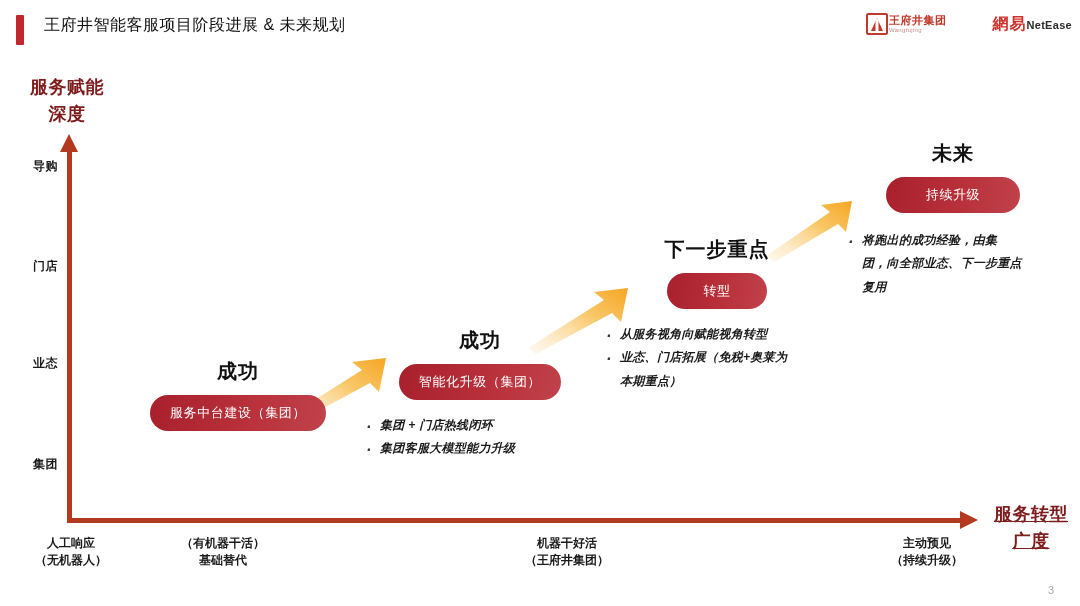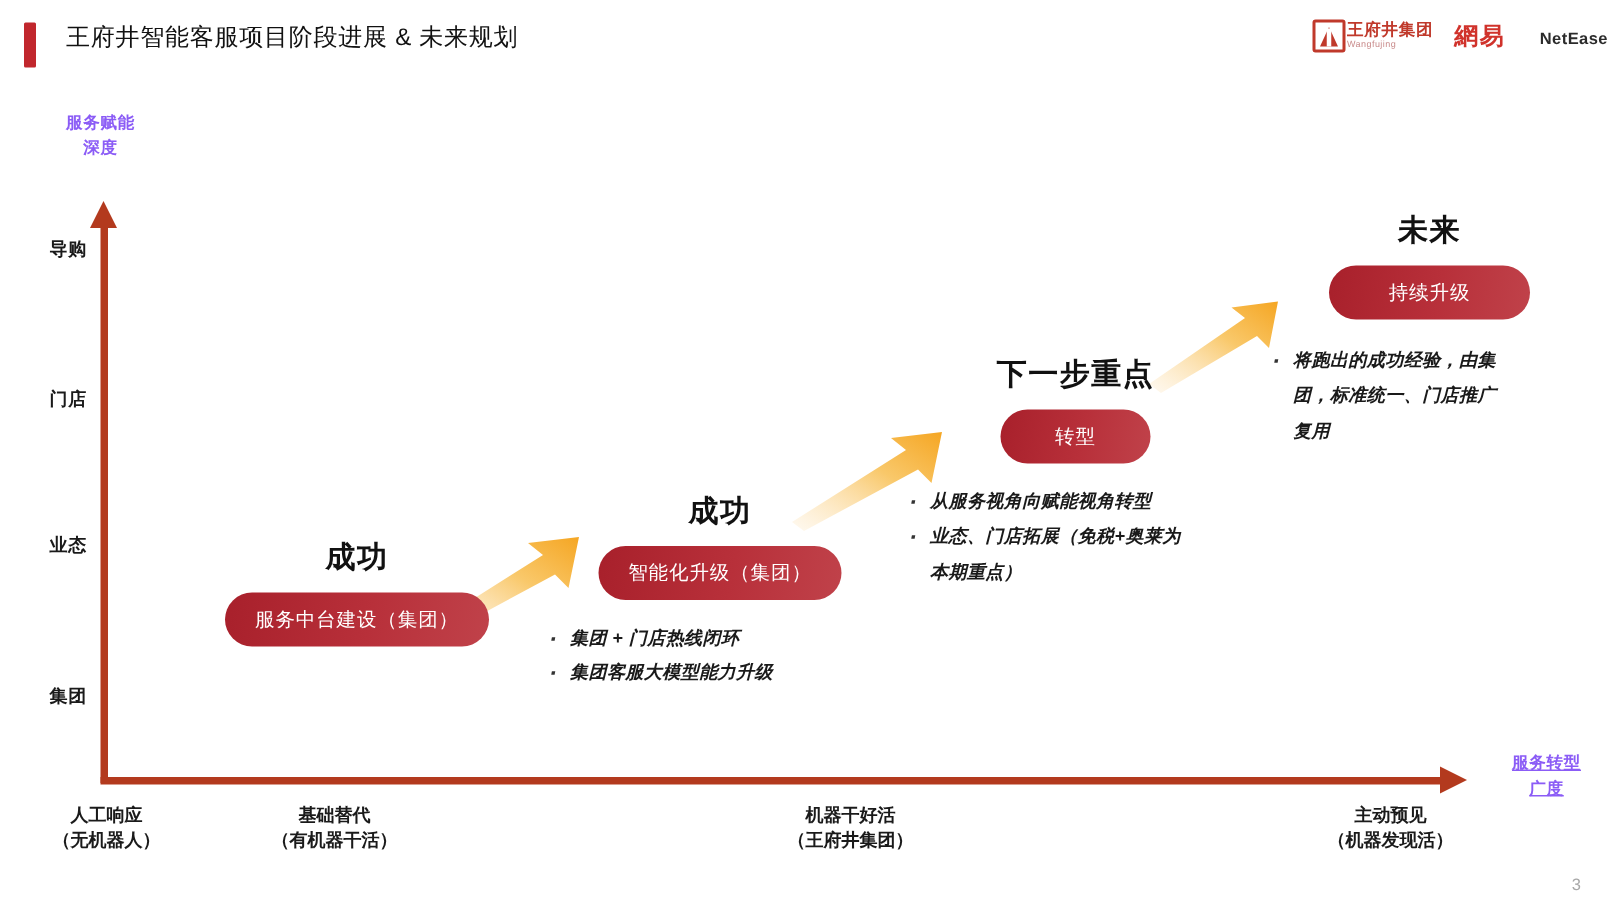--- a/index.html
+++ b/index.html
@@ -72,21 +72,21 @@
     position: absolute;
     left: 50%; top: 4px;
     transform: translateX(-50%);
     width: 3px; height: 12px;
     background: #ffffff;
   }
   .wfj-text { line-height: 1.05; }
   .wfj-cn { font-size: 11px; font-weight: bold; color: #C0392B; letter-spacing: .5px; }
   .wfj-en { font-size: 6px; color: #C98B8B; letter-spacing: .3px; }
 
-  .ne-logo { display: flex; align-items: baseline; gap: 23px; }
+  .ne-logo { display: flex; align-items: baseline; gap: 0; margin-left: 32px; }
   .ne-cn {
     font-family: "DejaVu Serif", "Liberation Serif", serif;
     font-size: 16px; font-weight: bold; color: #D0322B; letter-spacing: 1px;
   }
   .ne-en {
     font-size: 11px; font-weight: bold; color: #2B2B2B; letter-spacing: .3px;
   }
 
   
   .axis-v {
@@ -119,22 +119,22 @@
     left: 960px;
     top: 511px;
     width: 0; height: 0;
     border-top: 9px solid transparent;
     border-bottom: 9px solid transparent;
     border-left: 18px solid #B33A1E;
   }
 
   .axis-title {
     position: absolute;
-    color: #8b5cf6;
-    font-size: 11px;
+    color: #7f1d1d;
+    font-size: 18px;
     font-weight: bold;
     line-height: 1.5;
     letter-spacing: .5px;
   }
   .axis-title-y { left: 12px; top: 74px; width: 110px; text-align: center; }
   .axis-title-x { left: 986px; top: 501px; width: 90px; text-align: center; text-decoration: underline; }
 
   .ytick {
     position: absolute;
     left: 12px;
@@ -253,30 +253,30 @@
   <div class="ytick" style="top:158px">导购</div>
   <div class="ytick" style="top:258px">门店</div>
   <div class="ytick" style="top:355px">业态</div>
   <div class="ytick" style="top:456px">集团</div>
 
   <div class="xtick" style="left:-14px; top:535px">
     <span>人工响应</span>
     <span>（无机器人）</span>
   </div>
   <div class="xtick" style="left:138px; top:535px">
+    <span>（有机器干活）</span>
     <span>基础替代</span>
-    <span>（有机器干活）</span>
   </div>
   <div class="xtick" style="left:482px; top:535px">
     <span>机器干好活</span>
     <span>（王府井集团）</span>
   </div>
   <div class="xtick" style="left:842px; top:535px">
     <span>主动预见</span>
-    <span>（机器发现活）</span>
+    <span>（持续升级）</span>
   </div>
 
   <svg class="arrow" style="left:282px; top:352px" width="110" height="72">
     <defs>
       <linearGradient id="ag1" x1="0" y1="1" x2="1" y2="0">
         <stop offset="0%" stop-color="#FBD9A0" stop-opacity="0.15"></stop>
         <stop offset="55%" stop-color="#F9C濾60" stop-opacity="0.85"></stop>
         <stop offset="100%" stop-color="#F5A623"></stop>
       </linearGradient>
       <linearGradient id="ag1b" x1="0" y1="1" x2="1" y2="0">
@@ -345,20 +345,20 @@
   </div>
 
   <div class="stage" style="left:838px; top:140px; width:230px">
     <div class="stage-title">未来</div>
     <div style="text-align:center">
       <span class="pill" style="padding:9px 40px">持续升级</span>
     </div>
     <div class="bullets" style="margin-left:10px; margin-top:16px">
       <ul>
         <li>将跑出的成功经验，由集</li>
-        <li style="padding-left: 14px; list-style: none;" class="cont">团，标准统一、门店推广</li>
+        <li style="padding-left: 14px; list-style: none;" class="cont">团，向全部业态、下一步重点</li>
         <li style="padding-left: 14px; list-style: none;" class="cont">复用</li>
       </ul>
     </div>
   </div>
 
   <div class="pageno">3</div>
 </div>
 
 </body></html>

